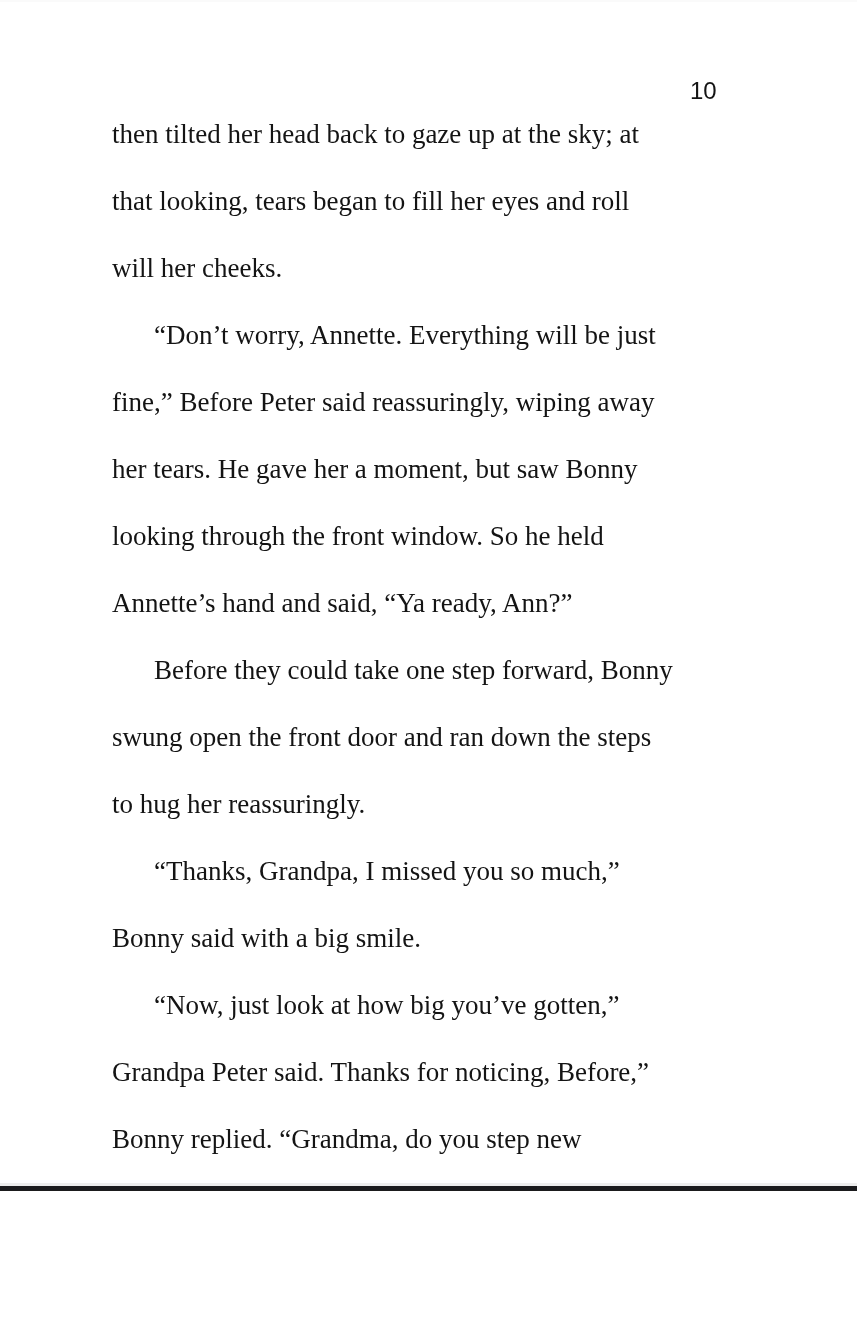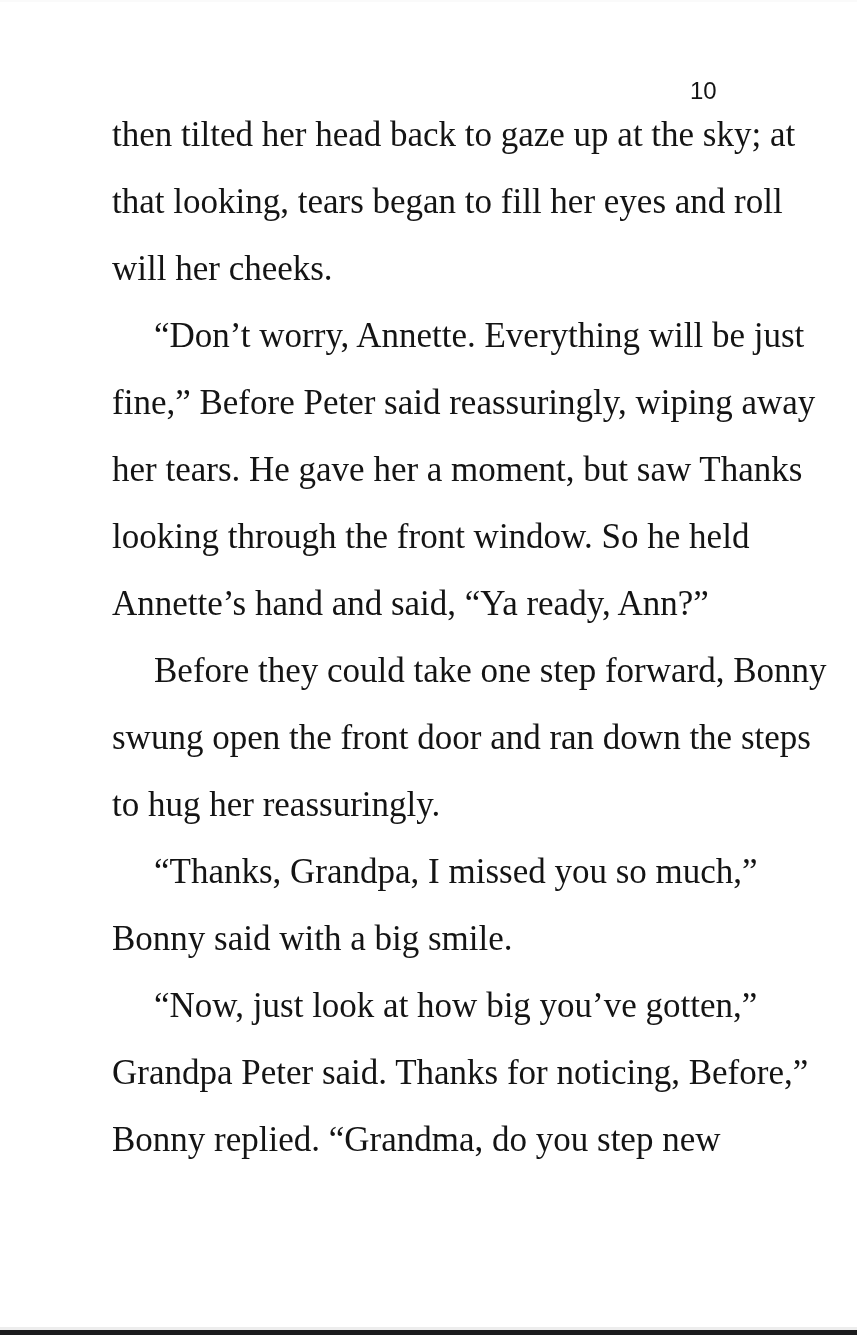--- a/index.html
+++ b/index.html
@@ -3,21 +3,21 @@
 <meta charset="utf-8">
 <style>
   html, body {
     margin: 0;
     padding: 0;
     background: #ffffff;
   }
   .page {
     position: relative;
     width: 857px;
-    height: 1335px;
+    height: 1191px;
     background: #ffffff;
     overflow: hidden;
     font-family: "Liberation Serif", serif;
   }
   .top-edge {
     position: absolute;
     top: 0; left: 0; right: 0;
     height: 2px;
     background: #fafafa;
   }
@@ -27,21 +27,21 @@
     left: 690px;
     font-family: "Liberation Sans", sans-serif;
     font-size: 24px;
     color: #141414;
   }
   .text-block {
     position: absolute;
     left: 112px;
     top: 101px;
     width: 625px;
-    font-size: 35px;
+    font-size: 27px;
     color: #141414;
   }
   .text-line {
     height: 67px;
     line-height: 67px;
     white-space: nowrap;
   }
   .text-line.indent {
     padding-left: 42px;
   }
@@ -71,21 +71,21 @@
 
     <div>
       <div class="text-line">then tilted her head back to gaze up at the sky; at</div>
       <div class="text-line">that looking, tears began to fill her eyes and roll</div>
       <div class="text-line">will her cheeks.</div>
     </div>
 
     <div>
       <div class="text-line indent">“Don’t worry, Annette. Everything will be just</div>
       <div class="text-line">fine,” Before Peter said reassuringly, wiping away</div>
-      <div class="text-line">her tears. He gave her a moment, but saw Thanks</div>
+      <div class="text-line">her tears. He gave her a moment, but saw Bonny</div>
       <div class="text-line">looking through the front window. So he held</div>
       <div class="text-line">Annette’s hand and said, “Ya ready, Ann?”</div>
     </div>
 
     <div>
       <div class="text-line indent">Before they could take one step forward, Bonny</div>
       <div class="text-line">swung open the front door and ran down the steps</div>
       <div class="text-line">to hug her reassuringly.</div>
     </div>
 

